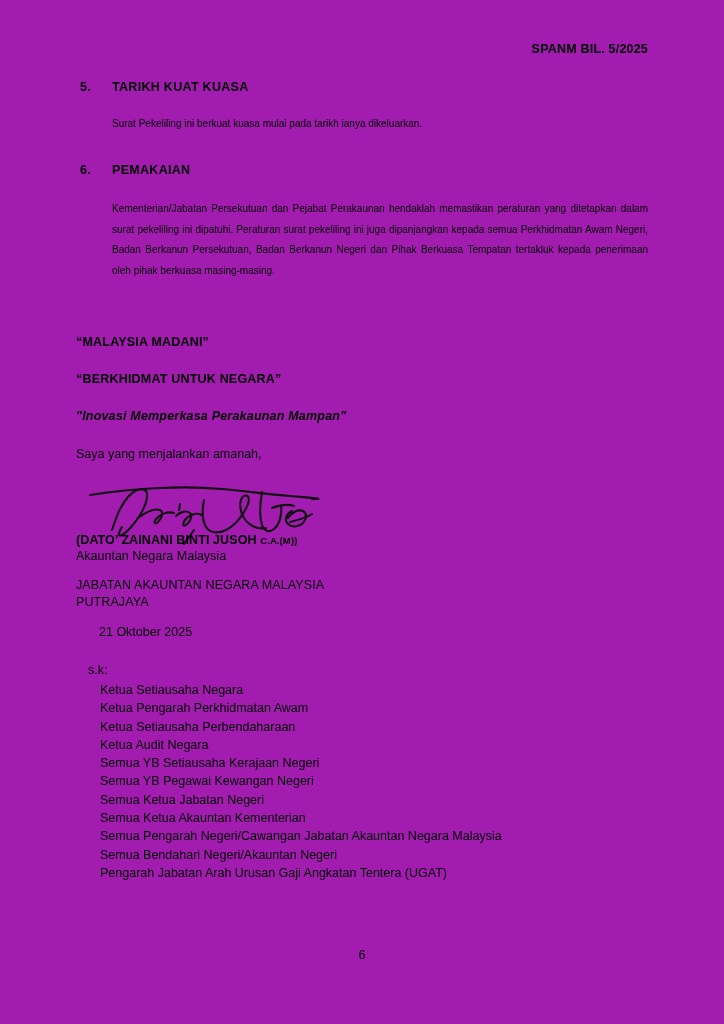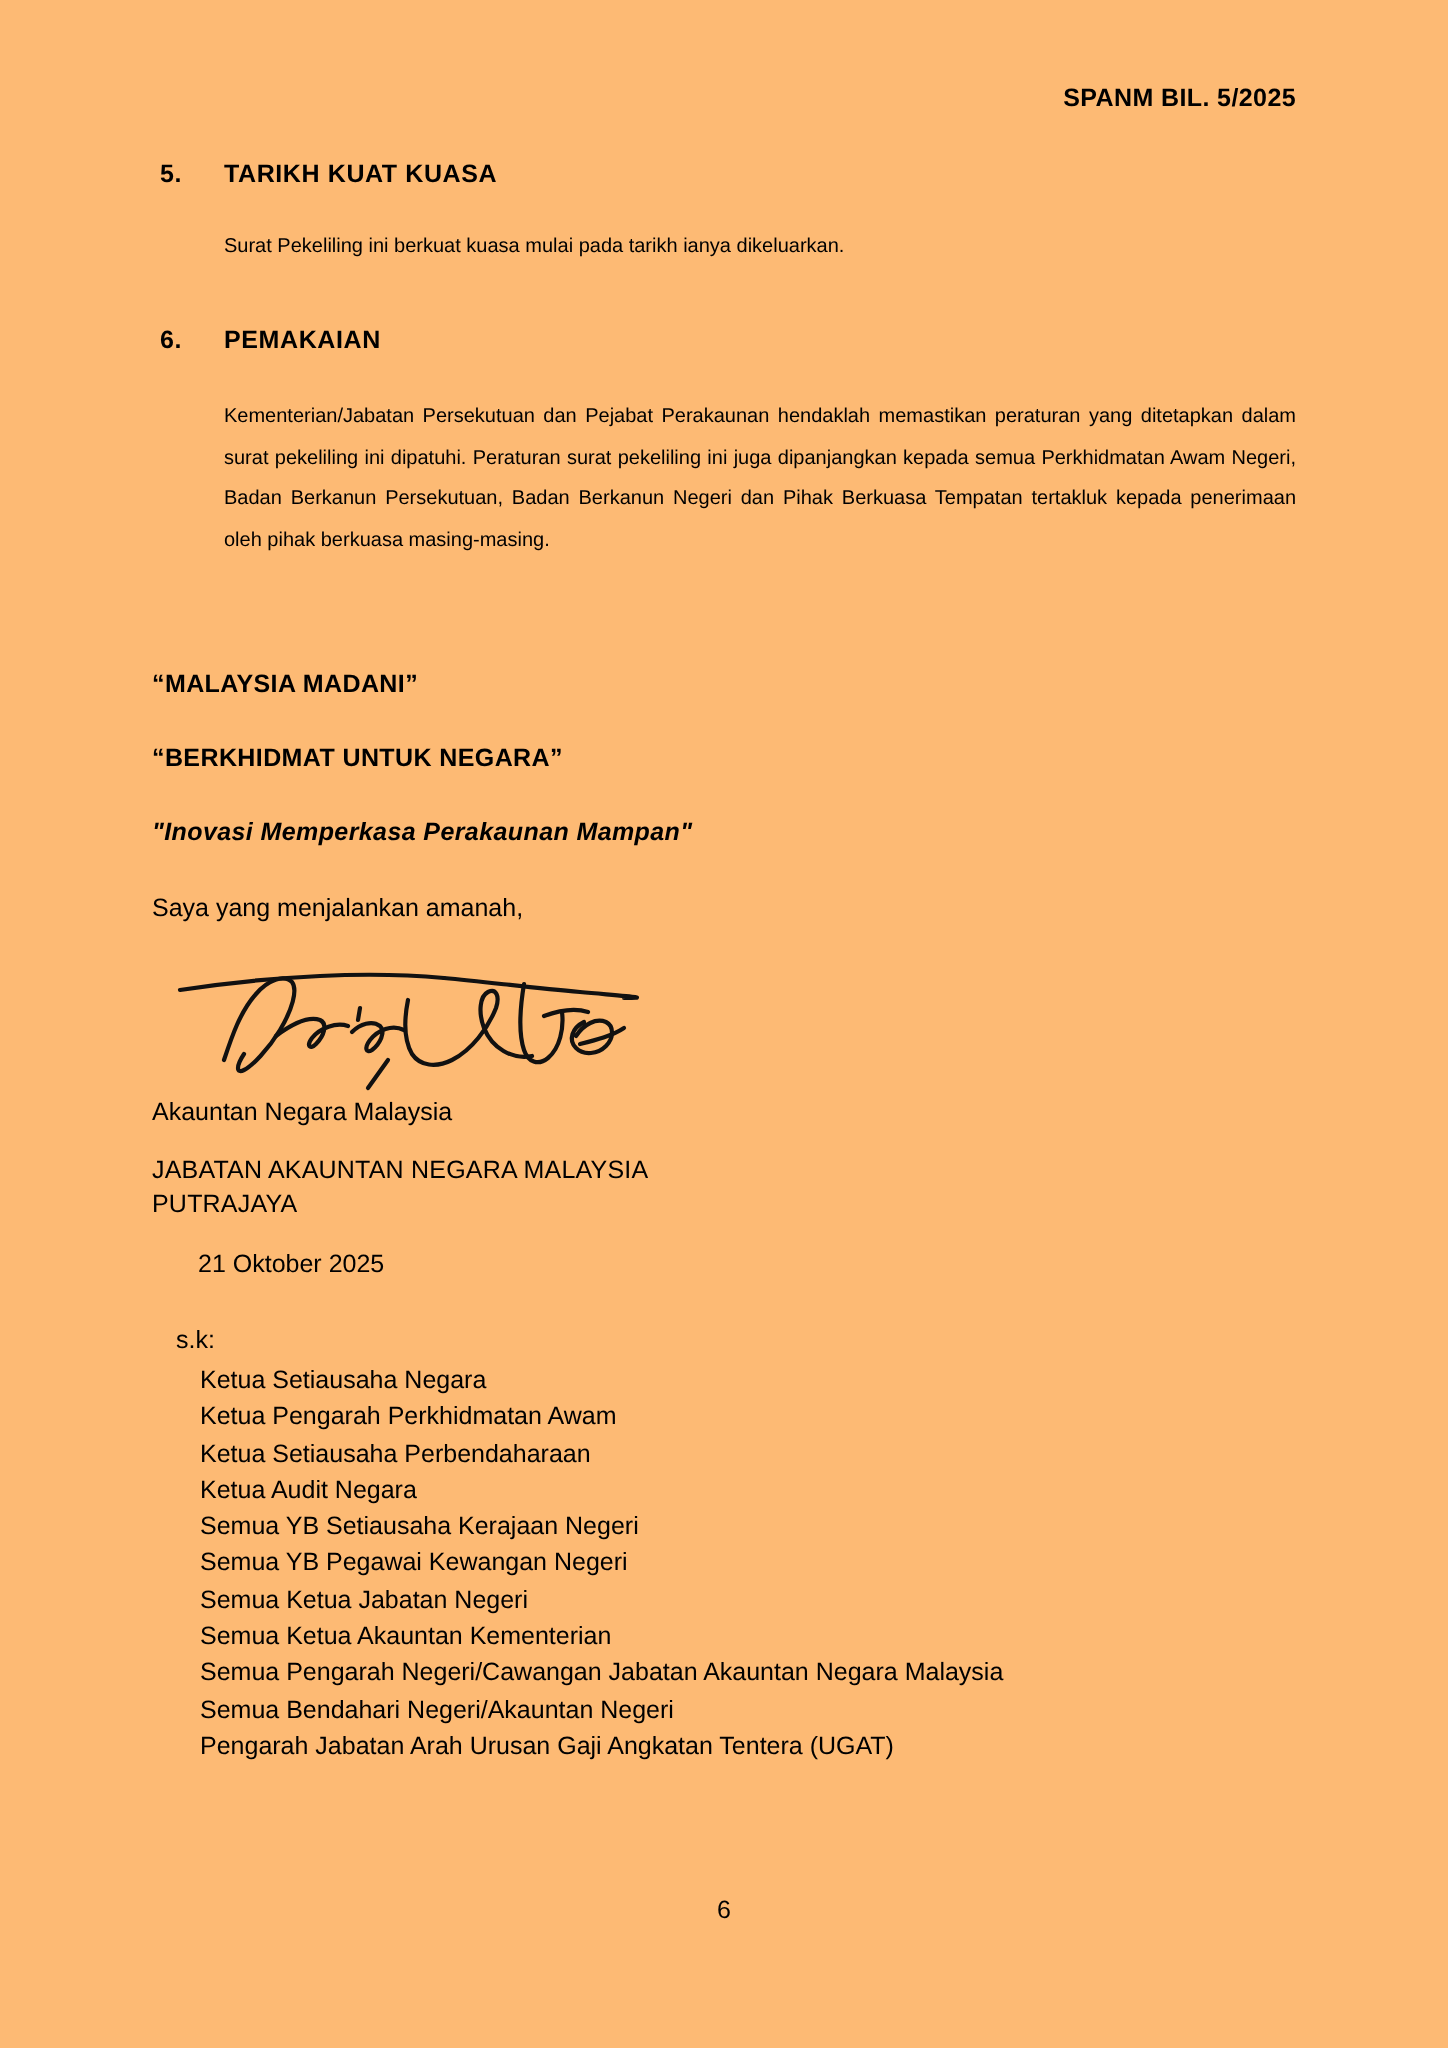--- a/index.html
+++ b/index.html
@@ -11,21 +11,21 @@
     width: 724px;
     height: 1024px;
     position: relative;
     font-family: "Liberation Sans", sans-serif;
     color: #000000;
     overflow: hidden;
   }
   .page {
     position: absolute;
     inset: 0;
-    background: #fdba74;
+    background: #a21caf;
   }
 
   
   .doc-header {
     position: absolute;
     top: 42px;
     right: 76px;
     font-size: 12.5px;
     font-weight: bold;
     letter-spacing: 0.2px;
@@ -216,20 +216,24 @@
       <path d="M186 14 C184 26, 183 38, 186 47 C188 53, 193 55, 198 51
                C204 46, 206 36, 205 28"></path>
       <path d="M196 30 C204 27, 212 26, 218 28"></path>
       <path d="M212 40 C216 34, 222 31, 227 33 C231 35, 231 41, 227 45
                C223 49, 216 50, 212 46 C208 42, 210 36, 216 33"></path>
       <path d="M214 44 C222 42, 230 40, 236 36"></path>
       <path d="M118 52 L108 66"></path>
     </svg>
   </div>
 
+  <div class="signer-name">
+    <span>(DATO’ ZAINANI BINTI JUSOH</span>
+    <span class="suffix">C.A.(M))</span>
+  </div>
   <div class="signer-title">Akauntan Negara Malaysia</div>
 
   <div class="org-block">
     <div>JABATAN AKAUNTAN NEGARA MALAYSIA</div>
     <div>PUTRAJAYA</div>
   </div>
 
   <div class="doc-date">21 Oktober  2025</div>
 
   <div class="cc-block">

